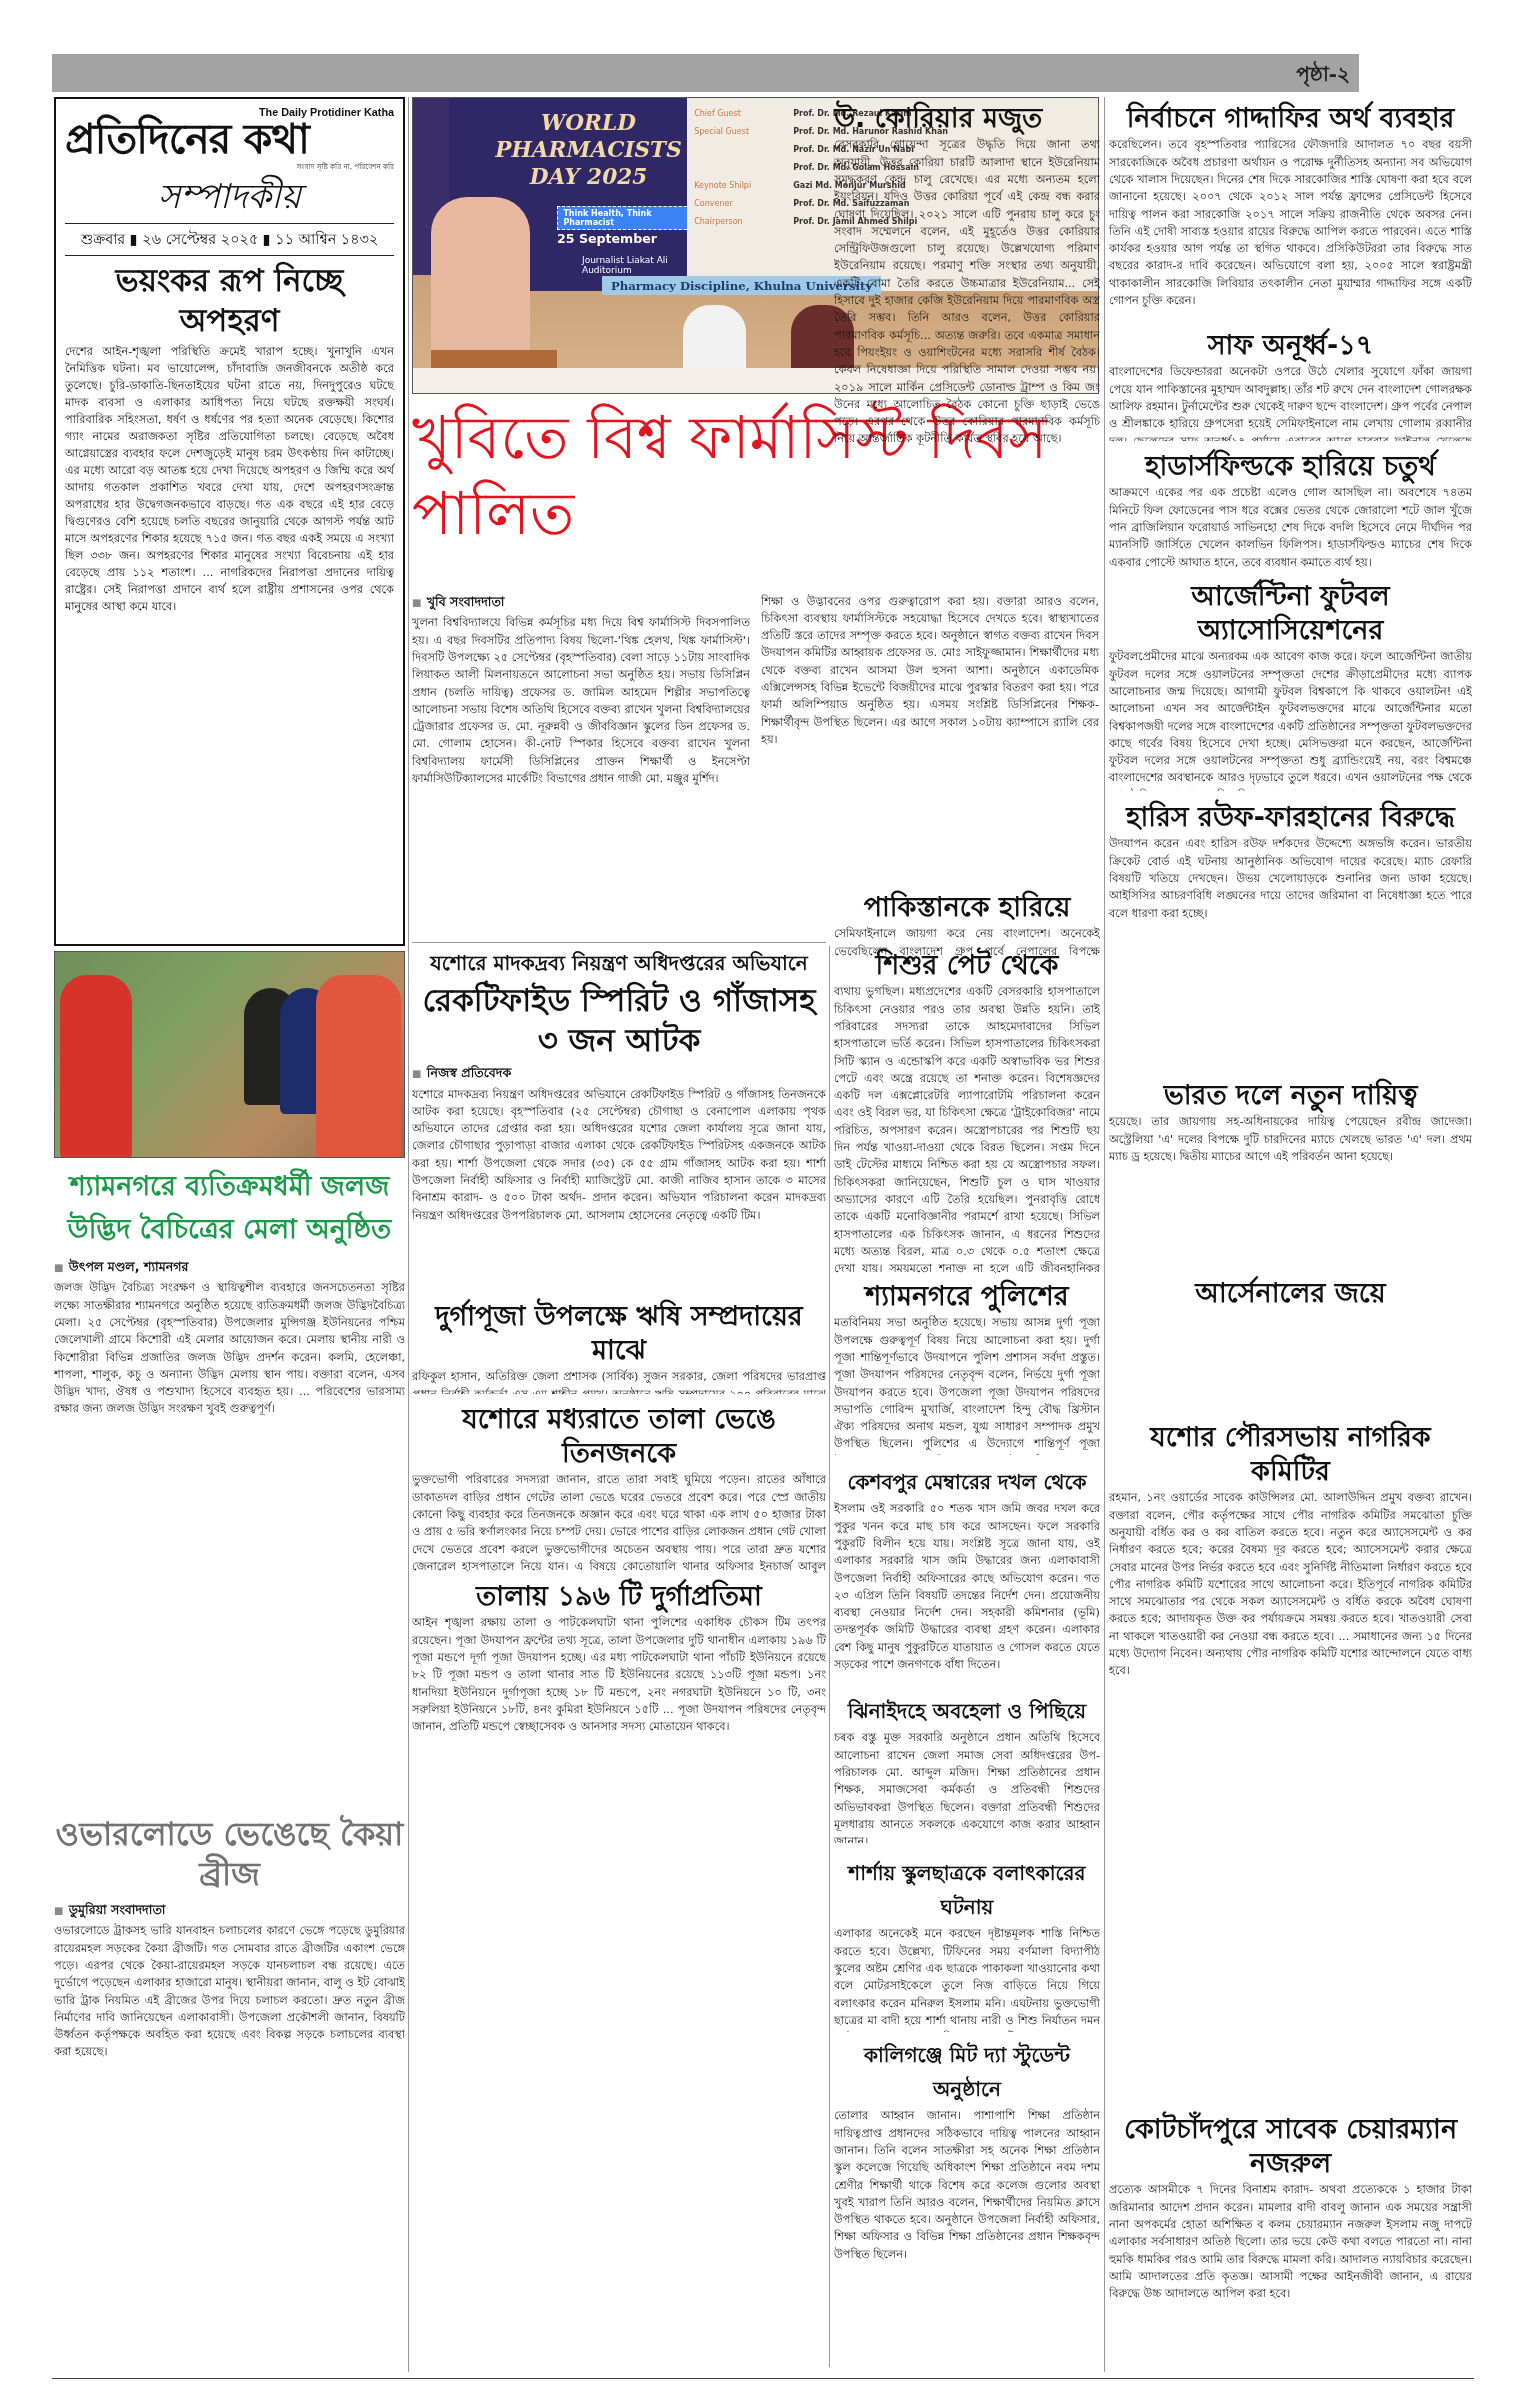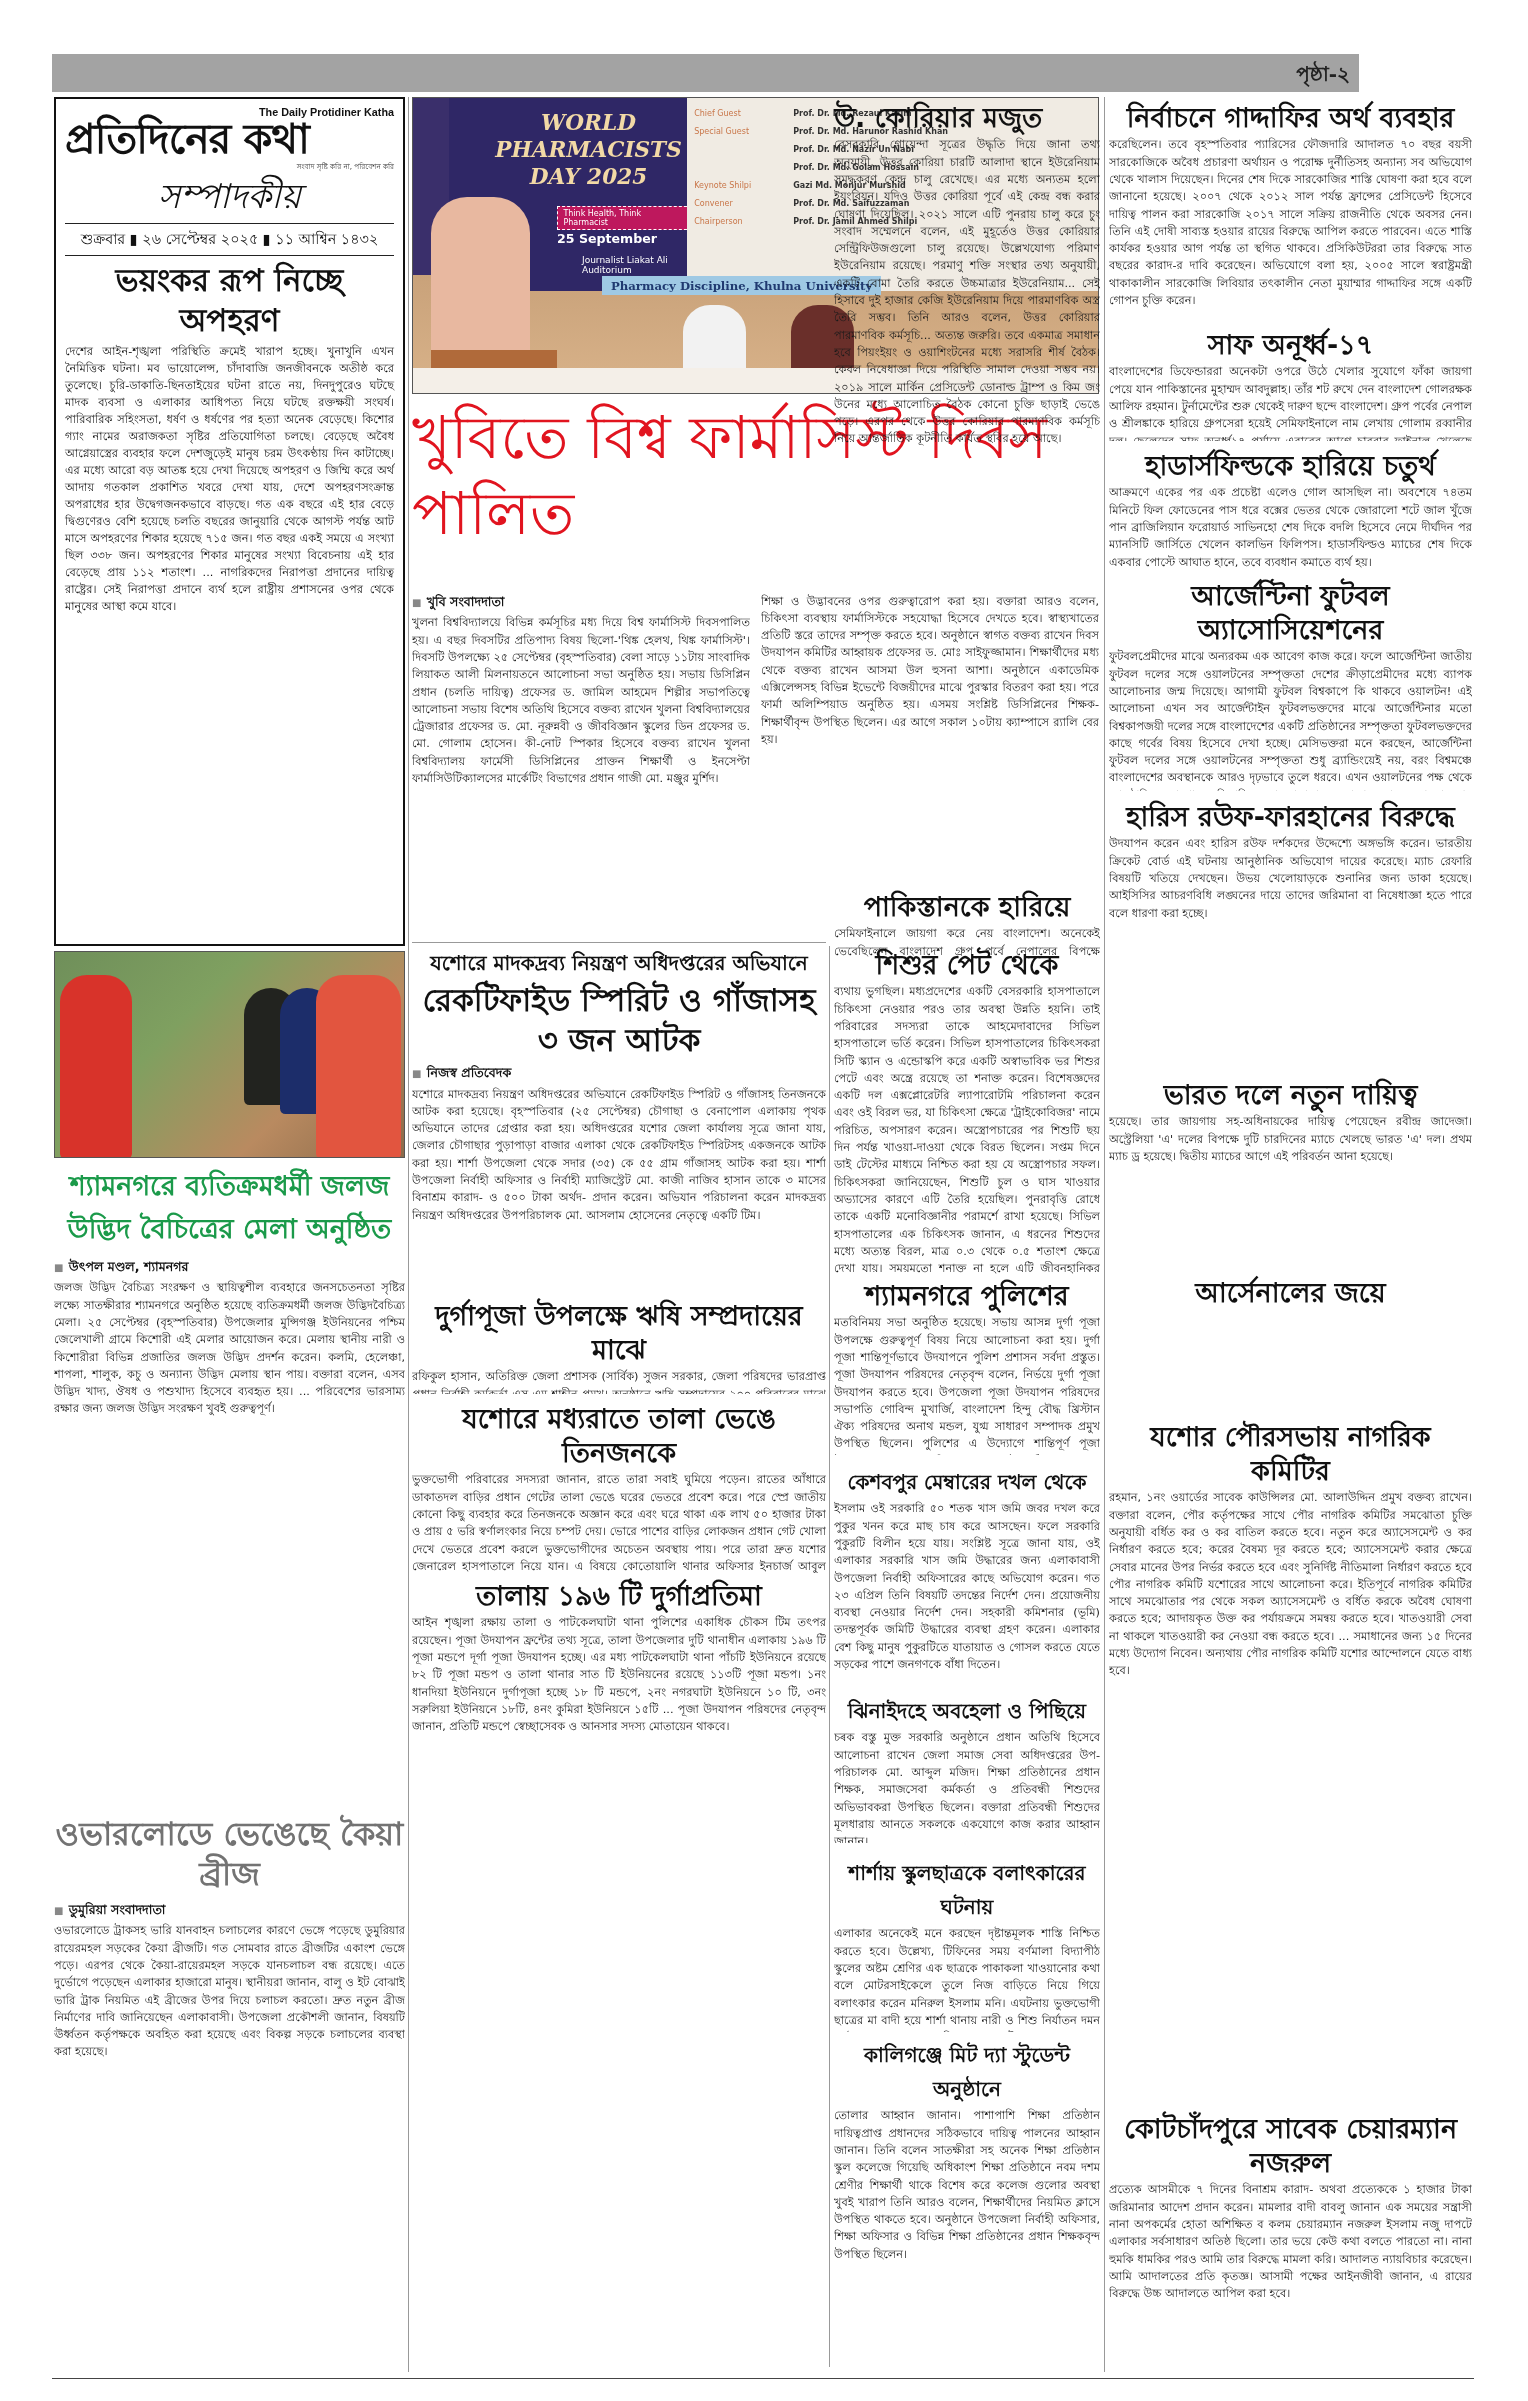--- a/index.html
+++ b/index.html
@@ -20,21 +20,21 @@
   .editorial-label { font-size: 34px; font-style: italic; font-family: "DejaVu Serif", serif; text-align: center; line-height: 43px; margin: 1.8px 0 5.4px; }
   .rule { border-top: 1.8px solid #222; margin: 3.6px 0; }
   .dateline { font-size: 14.4px; text-align: center; line-height: 23.4px; }
   .ed-title { font-size: 31px; font-weight: bold; text-align: center; line-height: 40px; margin: 3.6px 0; }
   .ed-body { font-size: 11.3px; line-height: 17px; text-align: justify; }
   
   .photo { position: absolute; border: 0.9px solid #555; overflow: hidden; }
   .photo-pharmacy { left: 412px; top: 97px; width: 687px; height: 297px; background: linear-gradient(180deg, #3a2f6b 0%, #3a2f6b 60%, #c9a27a 60%, #d9b38a 100%); }
   .banner-panel { position: absolute; left: 0; top: 0; width: 270px; height: 193px; background: #2f2766; }
   .banner-title { position: absolute; left: 36px; top: 10.8px; width: 207px; font-family: "DejaVu Serif", serif; font-weight: bold; font-style: italic; color: #f2d9a6; font-size: 21.6px; line-height: 27px; text-align: center; }
-  .banner-theme { position: absolute; left: 108px; top: 108px; background: #be185d; color: #fff; font-size: 8px; padding: 1.8px 5.4px; border: 0.9px dashed #fff; }
+  .banner-theme { position: absolute; left: 108px; top: 108px; background: #3b82f6; color: #fff; font-size: 8px; padding: 1.8px 5.4px; border: 0.9px dashed #fff; font-weight: bold; }
   .banner-date { position: absolute; left: 108px; top: 133px; color: #fff; font-size: 12.6px; font-weight: bold; }
   .banner-venue { position: absolute; left: 99px; top: 157px; color: #fff; font-size: 9px; margin-left: 34px; }
   .banner-guests { position: absolute; left: 274px; top: 0; width: 414px; height: 193px; background: #f0ebe3; padding: 7.2px; font-size: 8px; line-height: 18px; color: #333; }
   .banner-guests .g-role { color: #c9774a; display: inline-block; width: 99px; }
   .banner-footer { position: absolute; left: 189px; top: 178px; background: #9fc9e4; color: #203a70; font-weight: bold; font-size: 11.7px; padding: 2.7px 9px; font-family: "DejaVu Serif", serif; }
   .speaker { position: absolute; left: 18px; top: 99px; width: 99px; height: 198px; background: #e8b8a0; border-radius: 36px 36px 3.6px 3.6px; }
   .podium { position: absolute; left: 18px; top: 252px; width: 126px; height: 45px; background: #b06a3a; }
   .seated { position: absolute; top: 207px; width: 63px; height: 90px; border-radius: 27px 27px 3.6px 3.6px; }
   .main-headline { position: absolute; left: 412px; top: 400px; width: 687px; text-align: left; color: #e1141f; font-weight: normal; font-size: 59px; line-height: 76px; font-family: "DejaVu Sans", sans-serif; }
   .photo-plants { left: 54px; top: 951px; width: 351px; height: 207px; background: linear-gradient(135deg, #6f8f5a 0%, #7fa060 35%, #b98a60 70%, #8a6a4a 100%); }

